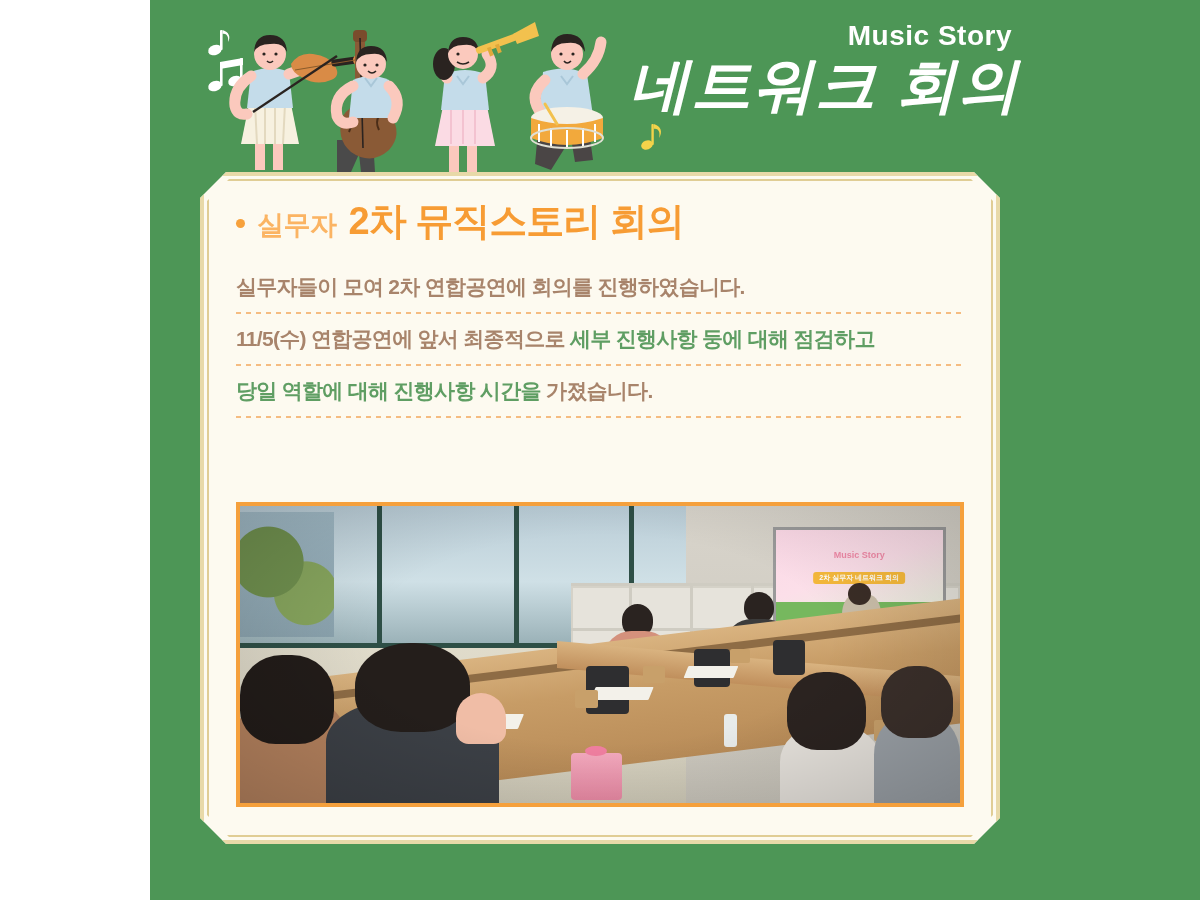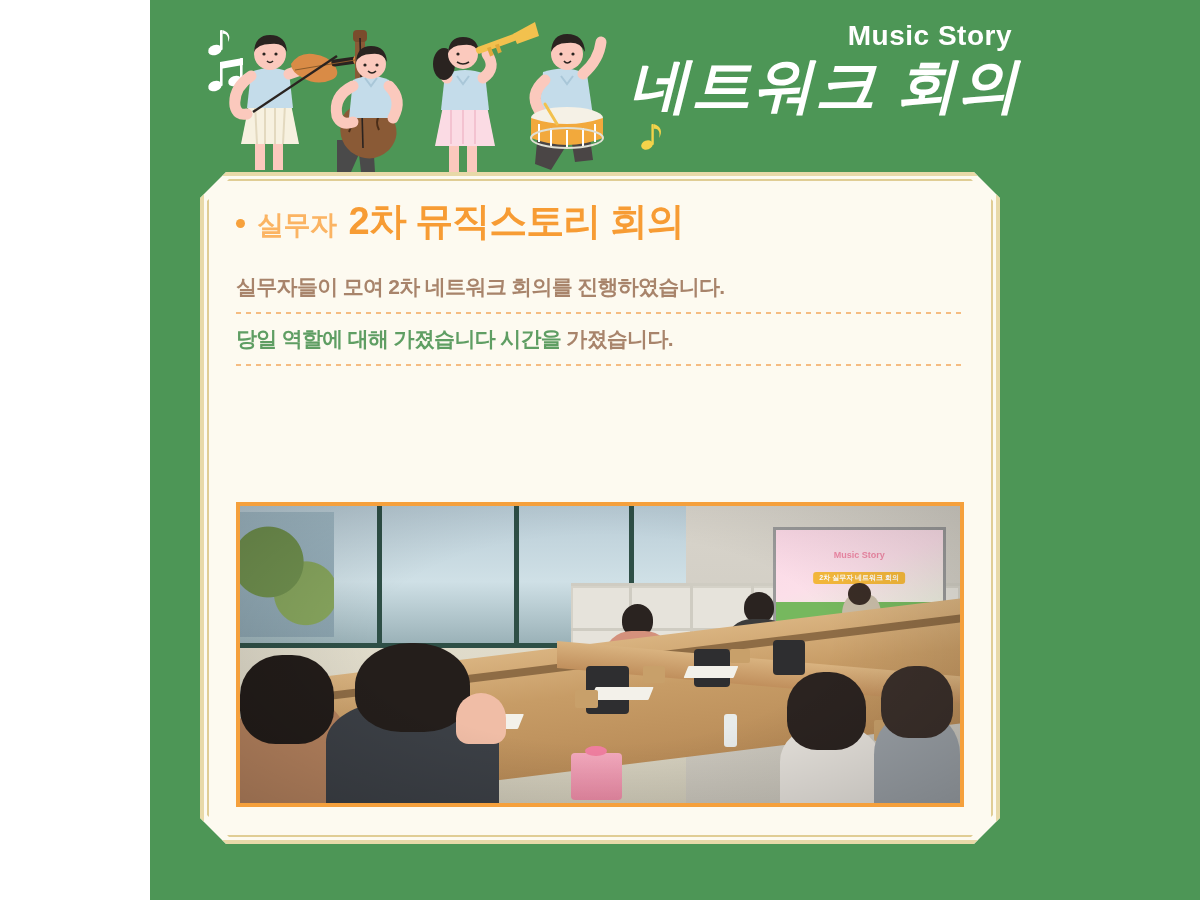--- a/index.html
+++ b/index.html
@@ -506,29 +506,35 @@
           <span class="bullet-dot"></span>
           <span class="heading-sub">실무자</span>
           <span class="heading-main">2차 뮤직스토리 회의</span>
         </div>
 
         <div class="body-lines">
 
 
           <div class="body-line">
             <span class="txt">
-              <span class="brn">실무자들이 모여 2차 네트워크 회의를 진행하였습니다.</span>
+              <span class="brn">실무자들이 모여 2차 연합공연에 회의를 진행하였습니다.</span>
             </span>
             <span class="dash-rule"></span>
           </div>
 
-
           <div class="body-line">
             <span class="txt">
-              <span class="grn">당일 역할에 대해 가졌습니다 시간을 </span><span class="brn">가졌습니다.</span>
+              <span class="brn">11/5(수) 연합공연에 앞서 최종적으로 </span><span class="grn">세부 진행사항 둥에 대해 점검하고</span>
+            </span>
+            <span class="dash-rule"></span>
+          </div>
+
+          <div class="body-line">
+            <span class="txt">
+              <span class="grn">당일 역할에 대해 진행사항 시간을 </span><span class="brn">가졌습니다.</span>
             </span>
             <span class="dash-rule"></span>
           </div>
 
         </div>
 
         <div class="photo-frame">
           <div class="photo">
 
             <div class="ph-wall"></div>

